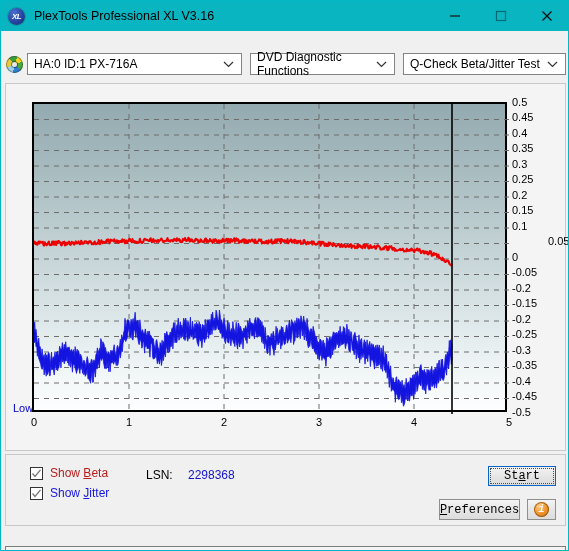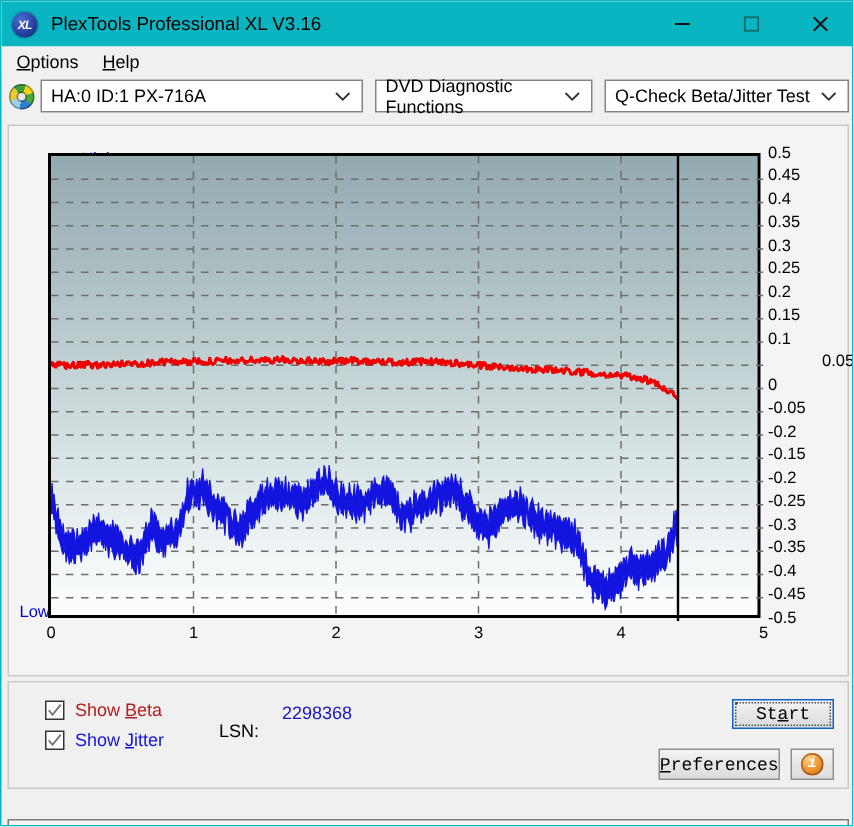--- a/index.html
+++ b/index.html
@@ -229,21 +229,20 @@
   }
   .cb-label.beta { color: #b91c1c; }
   .cb-label.jitter { color: #1414e0; }
   .cb-label u { text-decoration: underline; }
 
   #lsn-label {
     position: absolute;
     left: 140px; top: 13px;
     font-size: 12px;
     color: #000;
-    margin-top: 12px;
   }
   #lsn-value {
     position: absolute;
     left: 182px; top: 13px;
     font-size: 12px;
     color: #1414cc;
   }
 
   .btn {
     position: absolute;
@@ -326,24 +325,20 @@
       </div>
       <div class="win-btn">
         <svg width="14" height="14" viewBox="0 0 14 14">
             <line x1="2.5" y1="2.5" x2="11.5" y2="11.5" stroke="#111" stroke-width="1.3"></line>
             <line x1="11.5" y1="2.5" x2="2.5" y2="11.5" stroke="#111" stroke-width="1.3"></line>
           </svg>
       </div>
     </div>
   </div>
 
-  <div class="menubar">
-    <div class="menu-item"><u>O</u>ptions</div>
-    <div class="menu-item"><u>H</u>elp</div>
-  </div>
 
   <div class="toolbar">
     <div class="disc-icon"></div>
 
     <div class="combo" id="combo-drive">
       <span>HA:0 ID:1  PX-716A</span>
       <span class="caret">
         <svg width="11" height="7" viewBox="0 0 11 7">
             <polyline points="1,1 5.5,5.5 10,1" fill="none" stroke="#333" stroke-width="1.2"></polyline>
           </svg>

